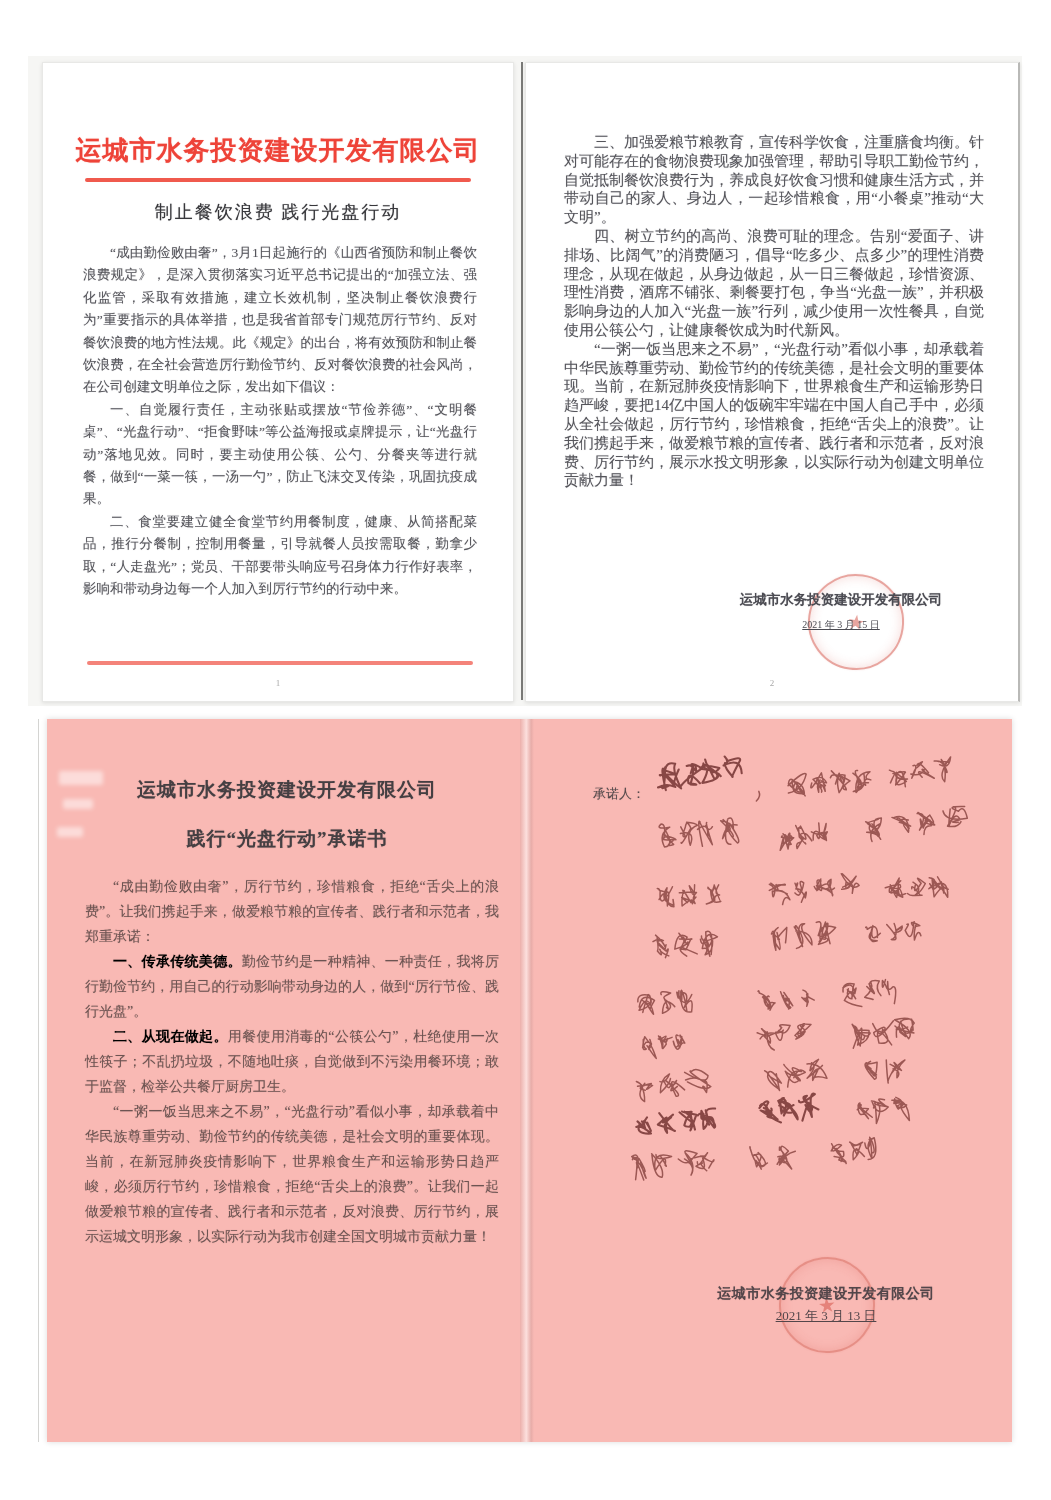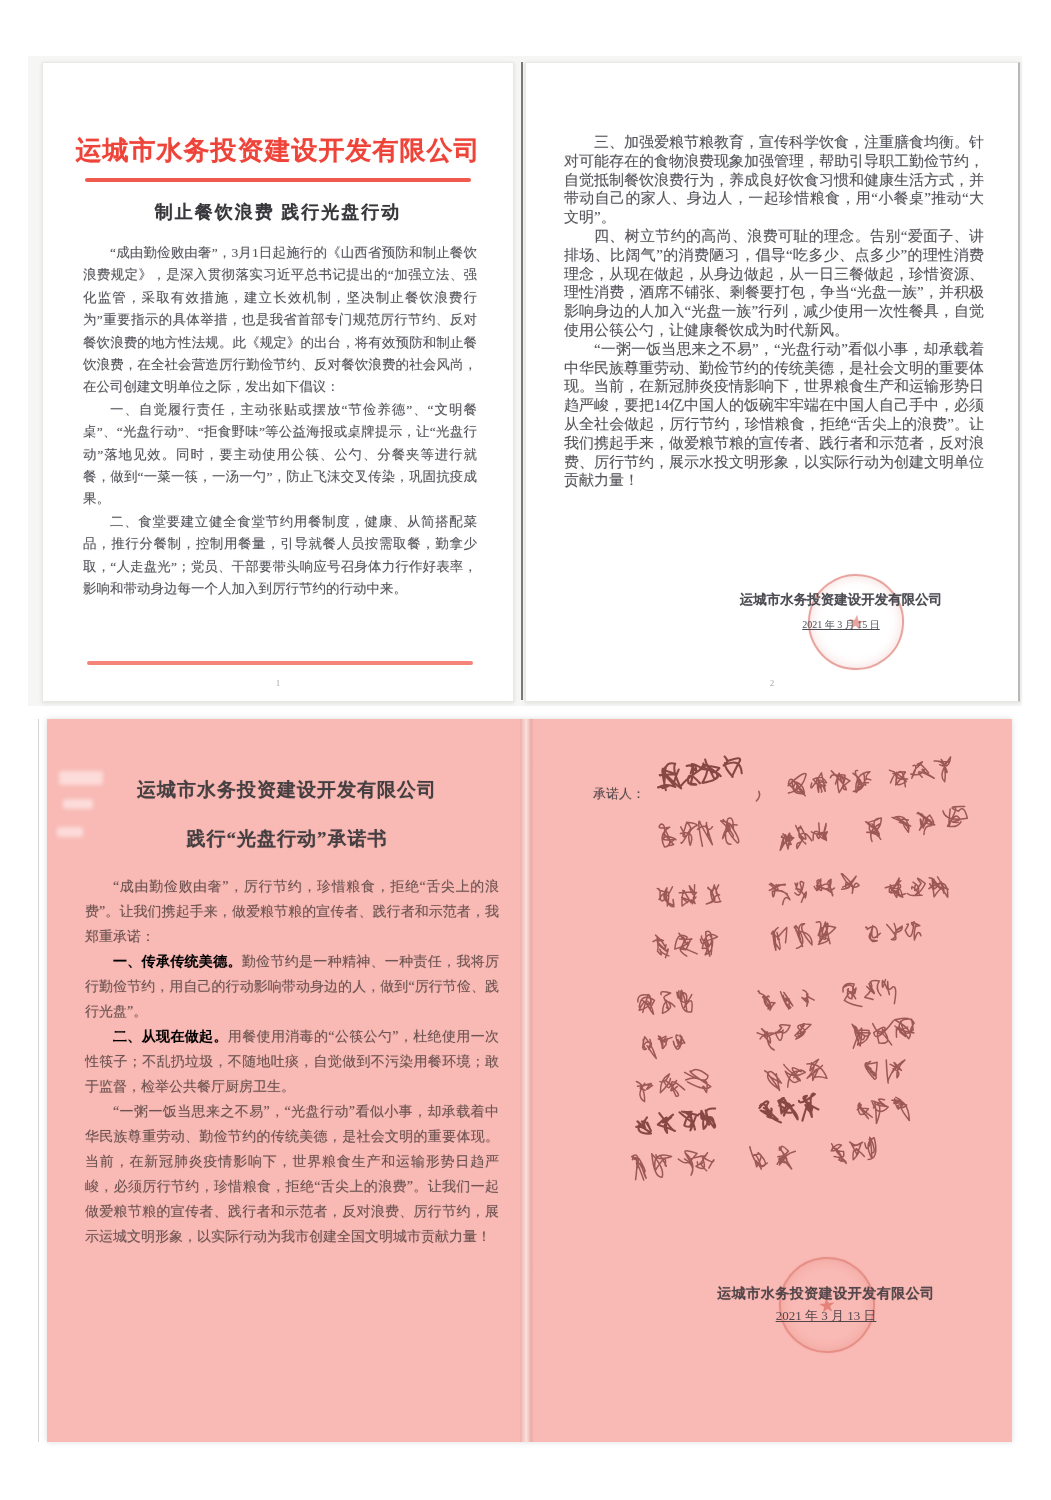--- a/index.html
+++ b/index.html
@@ -8,21 +8,21 @@
     font-family:"Liberation Serif","DejaVu Serif",serif;
   }
   
   .top-doc{position:absolute;left:28px;top:56px;width:994px;height:650px;background:#f6f6f4;}
   .wpage{position:absolute;top:6px;background:#ffffff;box-shadow:0 1px 4px rgba(0,0,0,.10);border:1px solid #e8e8e6;overflow:hidden;}
   .wpage.left{left:14px;width:470px;height:638px;}
   .wpage.right{left:497px;width:492px;height:638px;border-right:2px solid #b9b9b7;}
   .page-sep{position:absolute;left:493px;top:6px;width:2px;height:638px;background:#7a7a78;}
   .red-title{margin:70px 8px 0;text-align:center;font-size:26px;font-weight:bold;color:var(--title-red,#ee4338);letter-spacing:1px;text-shadow:0 0 1px rgba(238,67,56,.45);}
   .red-rule{width:386px;height:4px;margin:10px auto 0;background:var(--rule-red,#f05a4e);border-radius:2px;}
-  .w-sub{margin-top:18px;text-align:center;font-size:18px;font-weight:bold;color:#37373b;letter-spacing:2px;text-shadow:0 0 1px rgba(55,55,60,.4);}
+  .w-sub{margin-top:18px;text-align:center;font-size:18px;font-weight:normal;color:#37373b;letter-spacing:2px;text-shadow:0 0 1px rgba(55,55,60,.4);}
   .w-sub2{margin-top:8px;}
   .w-body{margin:18px 36px 0 40px;font-size:13.5px;line-height:22.4px;color:#55555b;text-align:justify;}
   .w-body p{margin:0;text-indent:2em;text-shadow:0 0 1px rgba(85,85,95,.35);}
   .w-body.small{margin:70px 34px 0 38px;font-size:15px;line-height:18.8px;}
   .red-bar{position:absolute;left:44px;right:40px;bottom:36px;height:4px;background:var(--bar-red,#f3756b);border-radius:2px;opacity:.9;}
   .pnum{position:absolute;bottom:13px;left:0;width:100%;text-align:center;font-size:9px;color:#a9a9a9;}
   .sign-block{position:absolute;top:528px;left:150px;width:330px;text-align:center;color:#4b4b52;z-index:2;}
   .sign-block .co{font-size:13.5px;font-weight:bold;text-shadow:0 0 1px rgba(75,75,82,.4);}
   .sign-block .dt{margin-top:9px;font-size:10px;text-decoration:underline;}
   .seal{position:absolute;width:92px;height:92px;border:2px solid rgba(210,75,64,.5);border-radius:50%;

